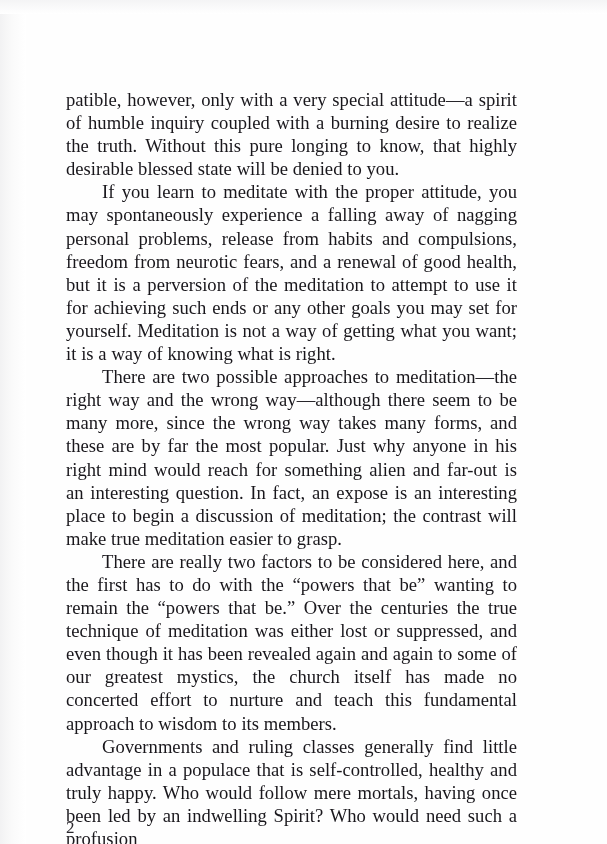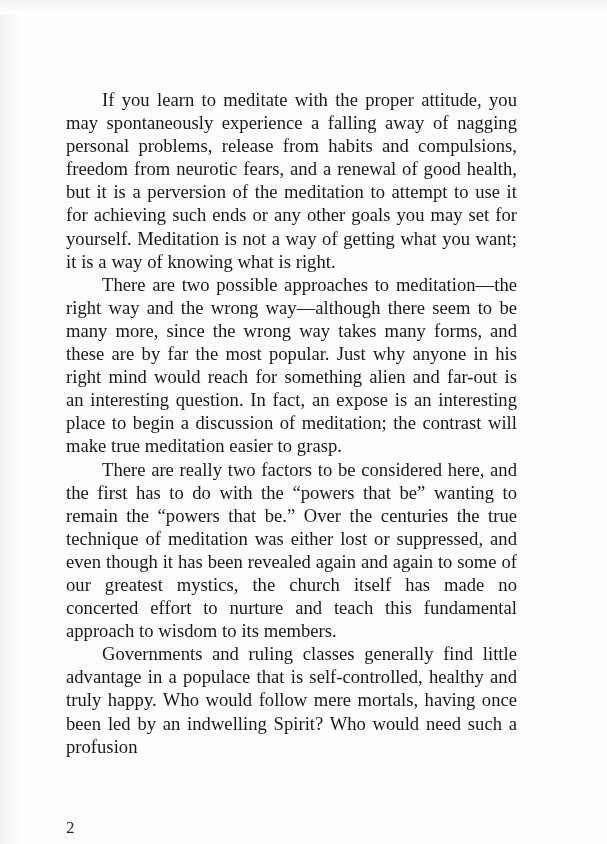--- a/index.html
+++ b/index.html
@@ -70,20 +70,21 @@
 </style>
 </head>
 <body>
 
 <div id="page">
 
   <div id="scan-edge-left"></div>
   <div id="scan-edge-top"></div>
 
   <div id="text-column">
+    <p class="para first">patible, however, only with a very special attitude—a spirit of humble inquiry coupled with a burning desire to realize the truth. Without this pure longing to know, that highly desirable blessed state will be denied to you.</p>
     <p class="para">If you learn to meditate with the proper attitude, you may spontaneously experience a falling away of nagging personal problems, release from habits and compulsions, freedom from neurotic fears, and a renewal of good health, but it is a perversion of the meditation to attempt to use it for achieving such ends or any other goals you may set for yourself. Meditation is not a way of getting what you want; it is a way of knowing what is right.</p>
     <p class="para">There are two possible approaches to meditation—the right way and the wrong way—although there seem to be many more, since the wrong way takes many forms, and these are by far the most popular. Just why anyone in his right mind would reach for something alien and far-out is an interesting question. In fact, an expose is an interesting place to begin a discussion of meditation; the contrast will make true meditation easier to grasp.</p>
     <p class="para">There are really two factors to be considered here, and the first has to do with the “powers that be” wanting to remain the “powers that be.” Over the centuries the true technique of meditation was either lost or suppressed, and even though it has been revealed again and again to some of our greatest mystics, the church itself has made no concerted effort to nurture and teach this fundamental approach to wisdom to its members.</p>
     <p class="para">Governments and ruling classes generally find little advantage in a populace that is self-controlled, healthy and truly happy. Who would follow mere mortals, having once been led by an indwelling Spirit? Who would need such a profusion</p>
   </div>
 
   <div id="page-number">2</div>
 
 </div>
 

